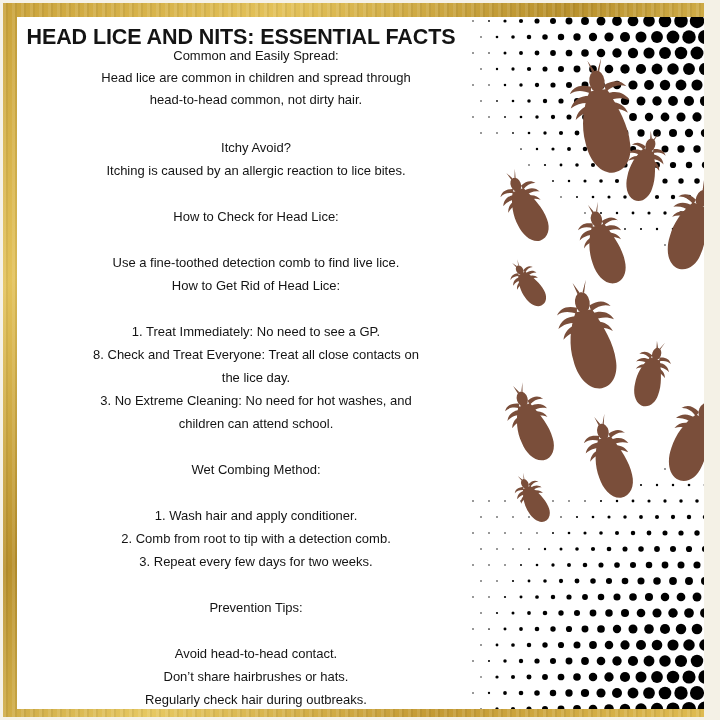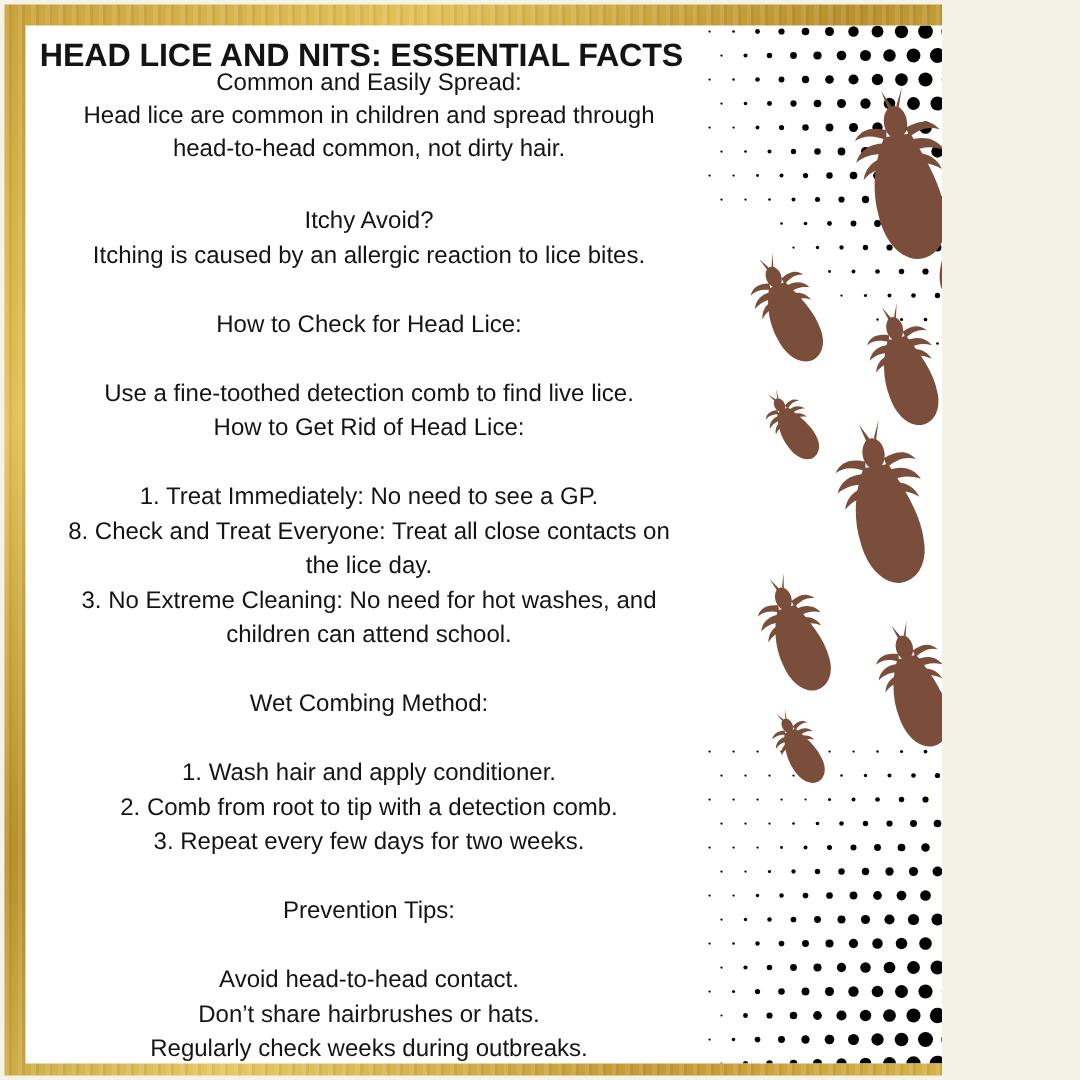--- a/index.html
+++ b/index.html
@@ -1,17 +1,17 @@
 <!DOCTYPE html>
 <html><head>
 <meta charset="utf-8">
 <style>
   html, body { margin: 0; padding: 0; background: #f4f1e6; }
   #canvas {
-    position: relative; width: 628px; height: 720px; overflow: hidden;
+    position: relative; width: 704px; height: 720px; overflow: hidden;
     background: #f5f2e8;
   }
   #frame {
     position: absolute; left: 3px; top: 3px; width: 714px; height: 714px;
     box-sizing: border-box;
     background:
       repeating-linear-gradient(90deg, rgba(255,255,255,0.10) 0 3px, rgba(0,0,0,0.05) 3px 5px, rgba(255,255,255,0) 5px 9px),
       linear-gradient(135deg, #c9a23a 0%, #e3c25a 20%, #b8902c 40%, #e6c861 60%, #c39a34 80%, #e0bd52 100%);
   }
   #inner {
@@ -24,22 +24,22 @@
     position: absolute; left: 0; top: 0; width: 448px;
     text-align: center; color: #141414;
     font-family: "Liberation Sans", "DejaVu Sans", sans-serif;
   }
   .title {
     position: absolute; left: 0; width: 448px; top: 6px;
     font-weight: bold; font-size: 21.5px; letter-spacing: -0.1px; line-height: 28px;
     white-space: nowrap;
   }
   .line {
-    position: absolute; left: 5px; width: 448px;
-    font-size: 16px; line-height: 22px; white-space: nowrap;
+    position: absolute; left: 15px; width: 448px;
+    font-size: 13px; line-height: 22px; white-space: nowrap;
   }
 </style>
 </head>
 <body>
 
 <div id="canvas">
   <div id="frame">
     <div id="inner">
 
       <svg id="halftone" viewBox="0 0 692 692">
@@ -527,18 +527,18 @@
         <div class="line" style="top:396px">children can attend school.</div>
 
         <div class="line" style="top:442px">Wet Combing Method:</div>
         <div class="line" style="top:488px">1. Wash hair and apply conditioner.</div>
         <div class="line" style="top:511px">2. Comb from root to tip with a detection comb.</div>
         <div class="line" style="top:534px">3. Repeat every few days for two weeks.</div>
 
         <div class="line" style="top:580px">Prevention Tips:</div>
         <div class="line" style="top:626px">Avoid head-to-head contact.</div>
         <div class="line" style="top:649px">Don’t share hairbrushes or hats.</div>
-        <div class="line" style="top:672px">Regularly check weeks during outbreaks.</div>
+        <div class="line" style="top:672px">Regularly check hair during outbreaks.</div>
       </div>
 
     </div>
   </div>
 </div>
 
 </body></html>

